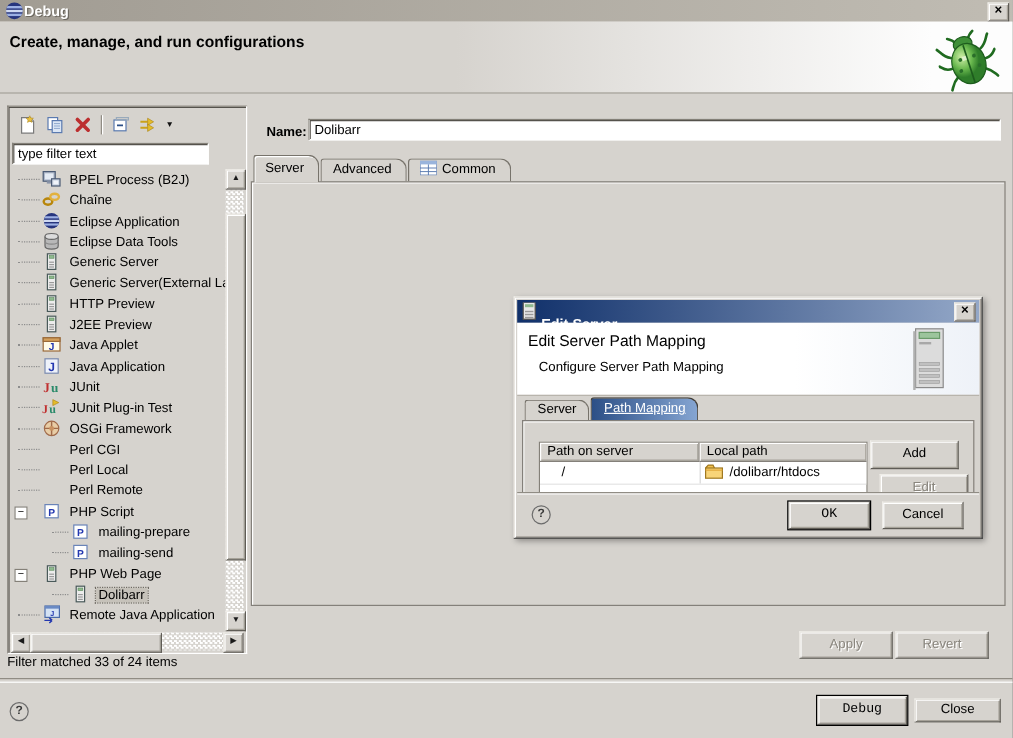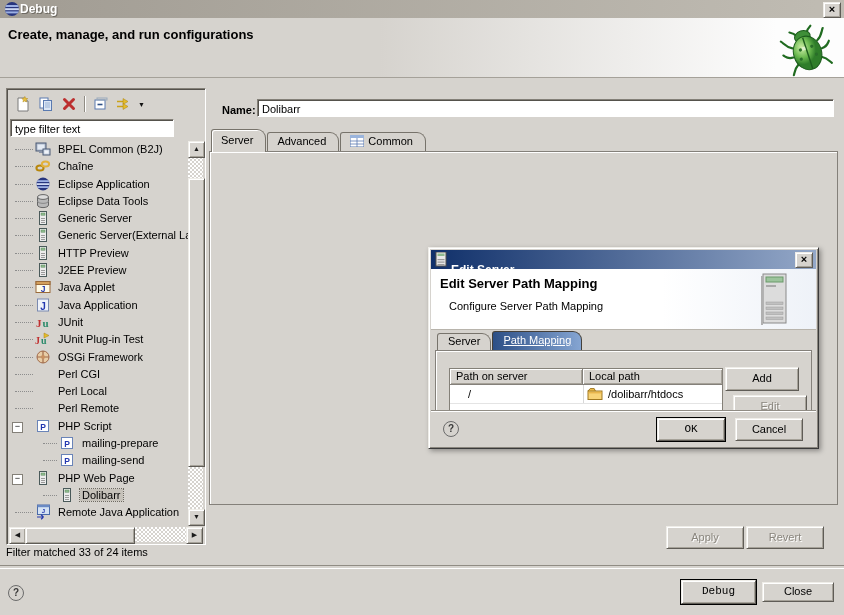--- a/index.html
+++ b/index.html
@@ -104,21 +104,21 @@
 
   
   #dialog{left:428px;top:247px;width:389px;height:200px;background:#d6d3ce;z-index:10;
           border:1px solid;border-color:#efede8 #3a3a3a #3a3a3a #efede8;
           box-shadow:inset 1px 1px 0 #fff,inset -1px -1px 0 #8a867e,2px 2px 5px rgba(0,0,0,.35);}
   #dlg-titlebar{position:absolute;left:2px;top:2px;right:2px;height:19px;
                 background:linear-gradient(to right,#10306a,#94a8c8);color:#fff;font-weight:bold;font-size:12px;}
   #dlg-titlebar .ttext{position:absolute;left:20px;top:13px;text-align:center;}
   #dlg-header{position:absolute;left:2px;top:21px;right:2px;height:60px;
               background:linear-gradient(to right,#fff 60%,#eef2f8);border-bottom:1px solid #b8b4ac;}
-  #dlg-heading{position:absolute;left:9px;top:7px;font-size:13px;font-weight:bold;}
+  #dlg-heading{position:absolute;left:9px;top:7px;font-size:13px;font-weight:normal;}
   #dlg-subheading{position:absolute;left:18px;top:31px;}
   #dlg-tower{position:absolute;right:26px;top:3px;}
   #dlg-tabs{left:8px;top:83px;height:20px;}
   .dtab{height:15px;line-height:15px;padding:0 10px 2px 10px;background:#d6d3ce;margin-right:1px;
         border:1px solid #77736b;border-bottom:none;border-radius:3px 9px 0 0;}
   .dtab.active{background:linear-gradient(to right,#2c4f86,#85a5d2);color:#fff;text-decoration:underline;
                height:17px;line-height:17px;border-color:#44403a;}
   #dlg-content{position:absolute;left:6px;top:102px;width:375px;height:70px;border:1px solid #84807a;
                box-shadow:inset 1px 1px 0 #fff;}
   #dlg-table{position:absolute;left:13px;top:17px;width:272px;height:60px;background:#fff;
@@ -245,21 +245,21 @@
       <span style="font-size:7px;color:#111;">▼</span>
     </div>
     <input class="abs field" id="filterbox" value="type filter text" style="">
     <div id="tree">
         <div class="tree-row"><span class="ticon"><svg width="16" height="16" viewBox="0 0 16 16">
               <rect x="1" y="2" width="10" height="8" fill="#aeb8ca" stroke="#4a5a74"></rect>
               <rect x="2.5" y="3.5" width="7" height="5" fill="#e4ebf4"></rect>
               <rect x="4" y="10" width="4" height="2" fill="#8a94a8"></rect>
               <rect x="8" y="8" width="7" height="6" fill="#cdd6e4" stroke="#4a5a74"></rect>
               <rect x="9.5" y="9.5" width="4" height="3" fill="#f0f4fa"></rect>
-            </svg></span><span class="tlabel">BPEL Common (B2J)</span></div>
+            </svg></span><span class="tlabel">BPEL Process (B2J)</span></div>
         <div class="tree-row"><span class="ticon"><svg width="16" height="16" viewBox="0 0 16 16">
               <ellipse cx="5" cy="10" rx="3.6" ry="2.6" fill="none" stroke="#b8860b" stroke-width="2"></ellipse>
               <ellipse cx="10.5" cy="6" rx="3.6" ry="2.6" fill="none" stroke="#e2b13c" stroke-width="2"></ellipse>
             </svg></span><span class="tlabel">Chaîne</span></div>
         <div class="tree-row"><span class="ticon"><svg width="16" height="16" viewBox="0 0 16 16">
               <defs>
                 <clipPath id="ec2">
                   <circle cx="8" cy="8" r="6.5"></circle>
                 </clipPath>
               </defs>

